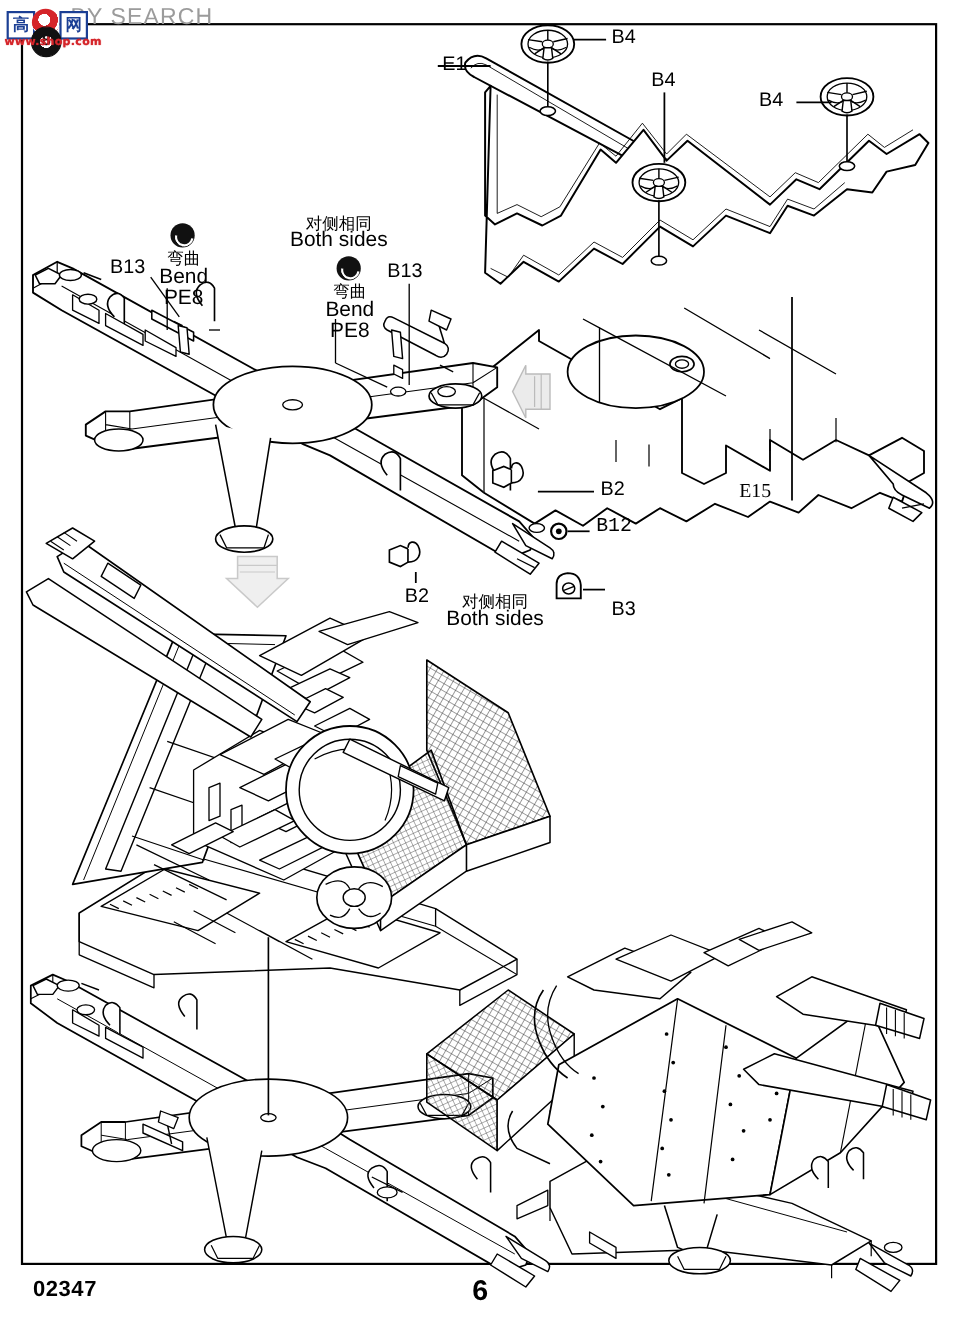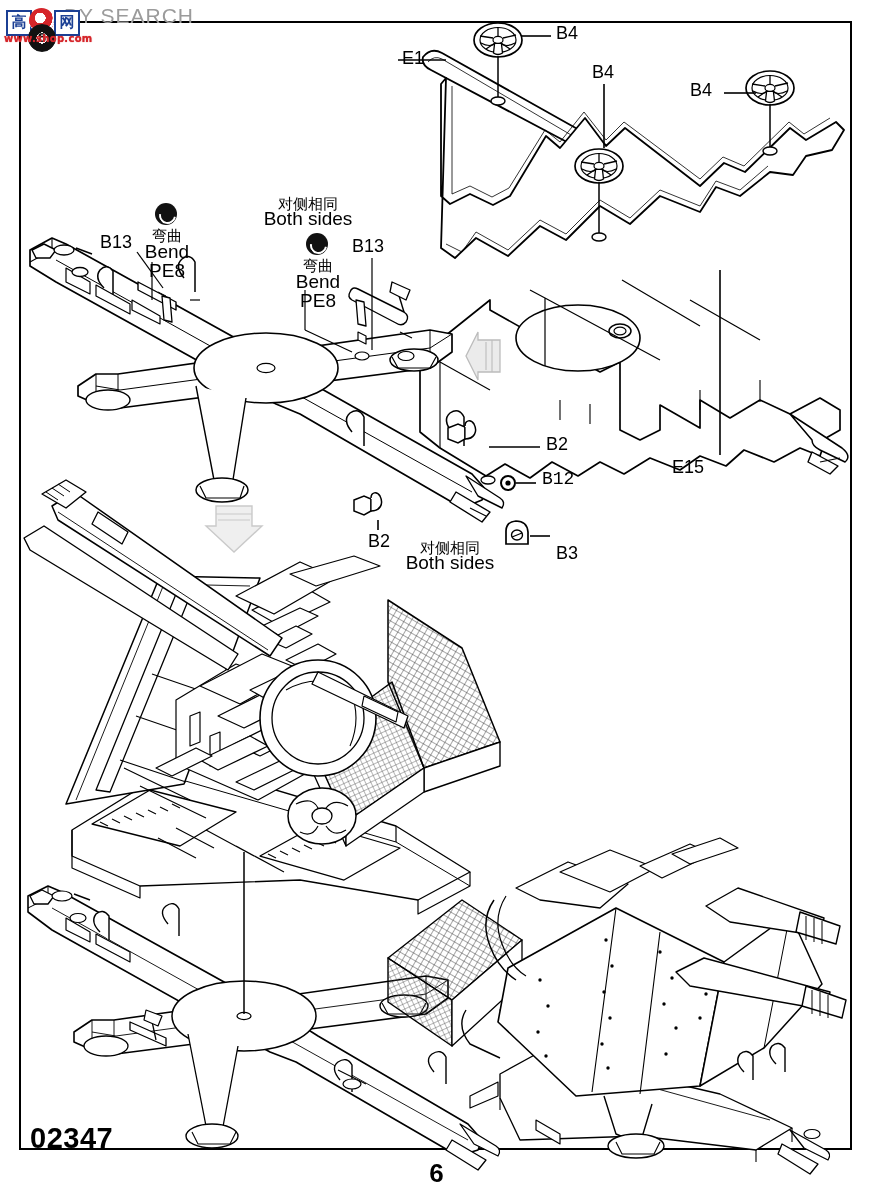--- a/index.html
+++ b/index.html
@@ -50,21 +50,21 @@
   .lbl-sm{position:absolute;font-size:15px;text-align:center;line-height:16px;white-space:nowrap;}
   .bend-dot{
     position:absolute;width:22px;height:22px;border-radius:50%;background:#111;
   }
   .bend-dot::after{
     content:"";position:absolute;left:4px;top:4px;width:13px;height:13px;
     border-radius:50%;border:2px solid #fff;border-top-color:transparent;border-right-color:transparent;
     transform:rotate(-35deg);
   }
   
-  #partno{position:absolute;left:30px;top:1122px;font-size:29px;font-weight:bold;
+  #partno{position:absolute;left:30px;top:1161px;font-size:20px;font-weight:bold;
     font-family:"Liberation Sans",sans-serif;letter-spacing:0.5px;}
   #pageno{position:absolute;left:0;top:1158px;width:873px;text-align:center;
     font-size:26px;font-weight:bold;font-family:"Liberation Sans",sans-serif;}
   svg{position:absolute;left:0;top:0;overflow:visible;}
   .art{position:absolute;}
 </style>
 </head>
 <body>
 
 <div id="page">
@@ -453,21 +453,21 @@
       <line x1="305" y1="330" x2="352" y2="352"></line>
     </g>
   </svg>
 
   <div class="lbl" style="left:366px;top:48px;margin-left:36px;">E1</div>
   <div class="lbl" style="left:556px;top:23px;">B4</div>
   <div class="lbl" style="left:592px;top:62px;">B4</div>
   <div class="lbl" style="left:690px;top:80px;">B4</div>
   <div class="lbl" style="left:100px;top:232px;">B13</div>
   <div class="lbl" style="left:352px;top:236px;">B13</div>
-  <div class="lbl" style="left:672px;top:457px;">E15</div>
+  <div class="lbl" style="left:672px;top:436px;font-family:Liberation Serif, serif;">E15</div>
   <div class="lbl" style="left:546px;top:434px;">B2</div>
   <div class="lbl" style="left:542px;top:469px;font-family:Liberation Mono, monospace;">B12</div>
   <div class="lbl" style="left:556px;top:543px;">B3</div>
   <div class="lbl" style="left:368px;top:531px;">B2</div>
 
   <div>
     <div class="bend-dot" style="left:155px;top:203px;"></div>
     <div class="lbl-sm" style="left:133px;top:228px;width:68px;">弯曲</div>
     <div class="lbl-sm" style="left:133px;top:244px;width:68px;font-size:19px;">Bend</div>
     <div class="lbl-sm" style="left:133px;top:263px;width:68px;font-size:19px;">PE8</div>

